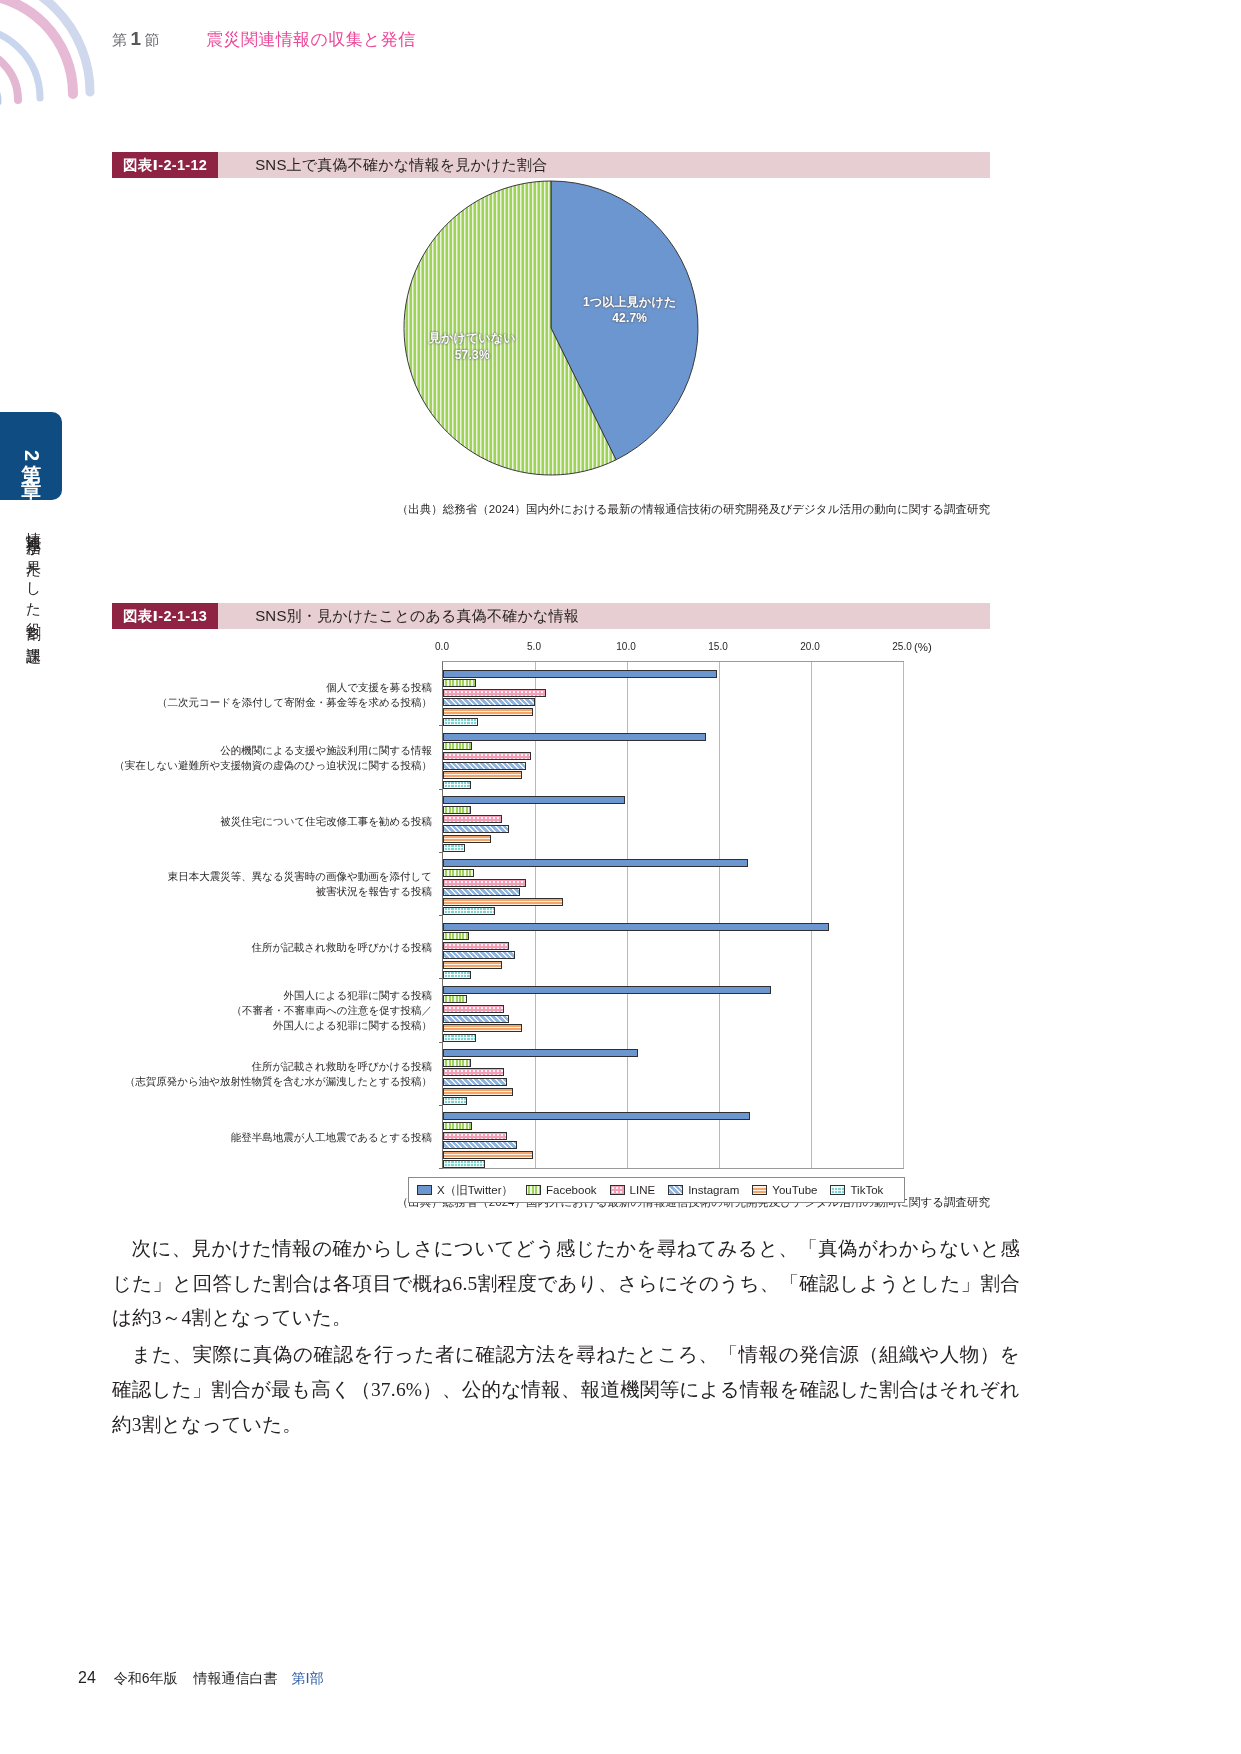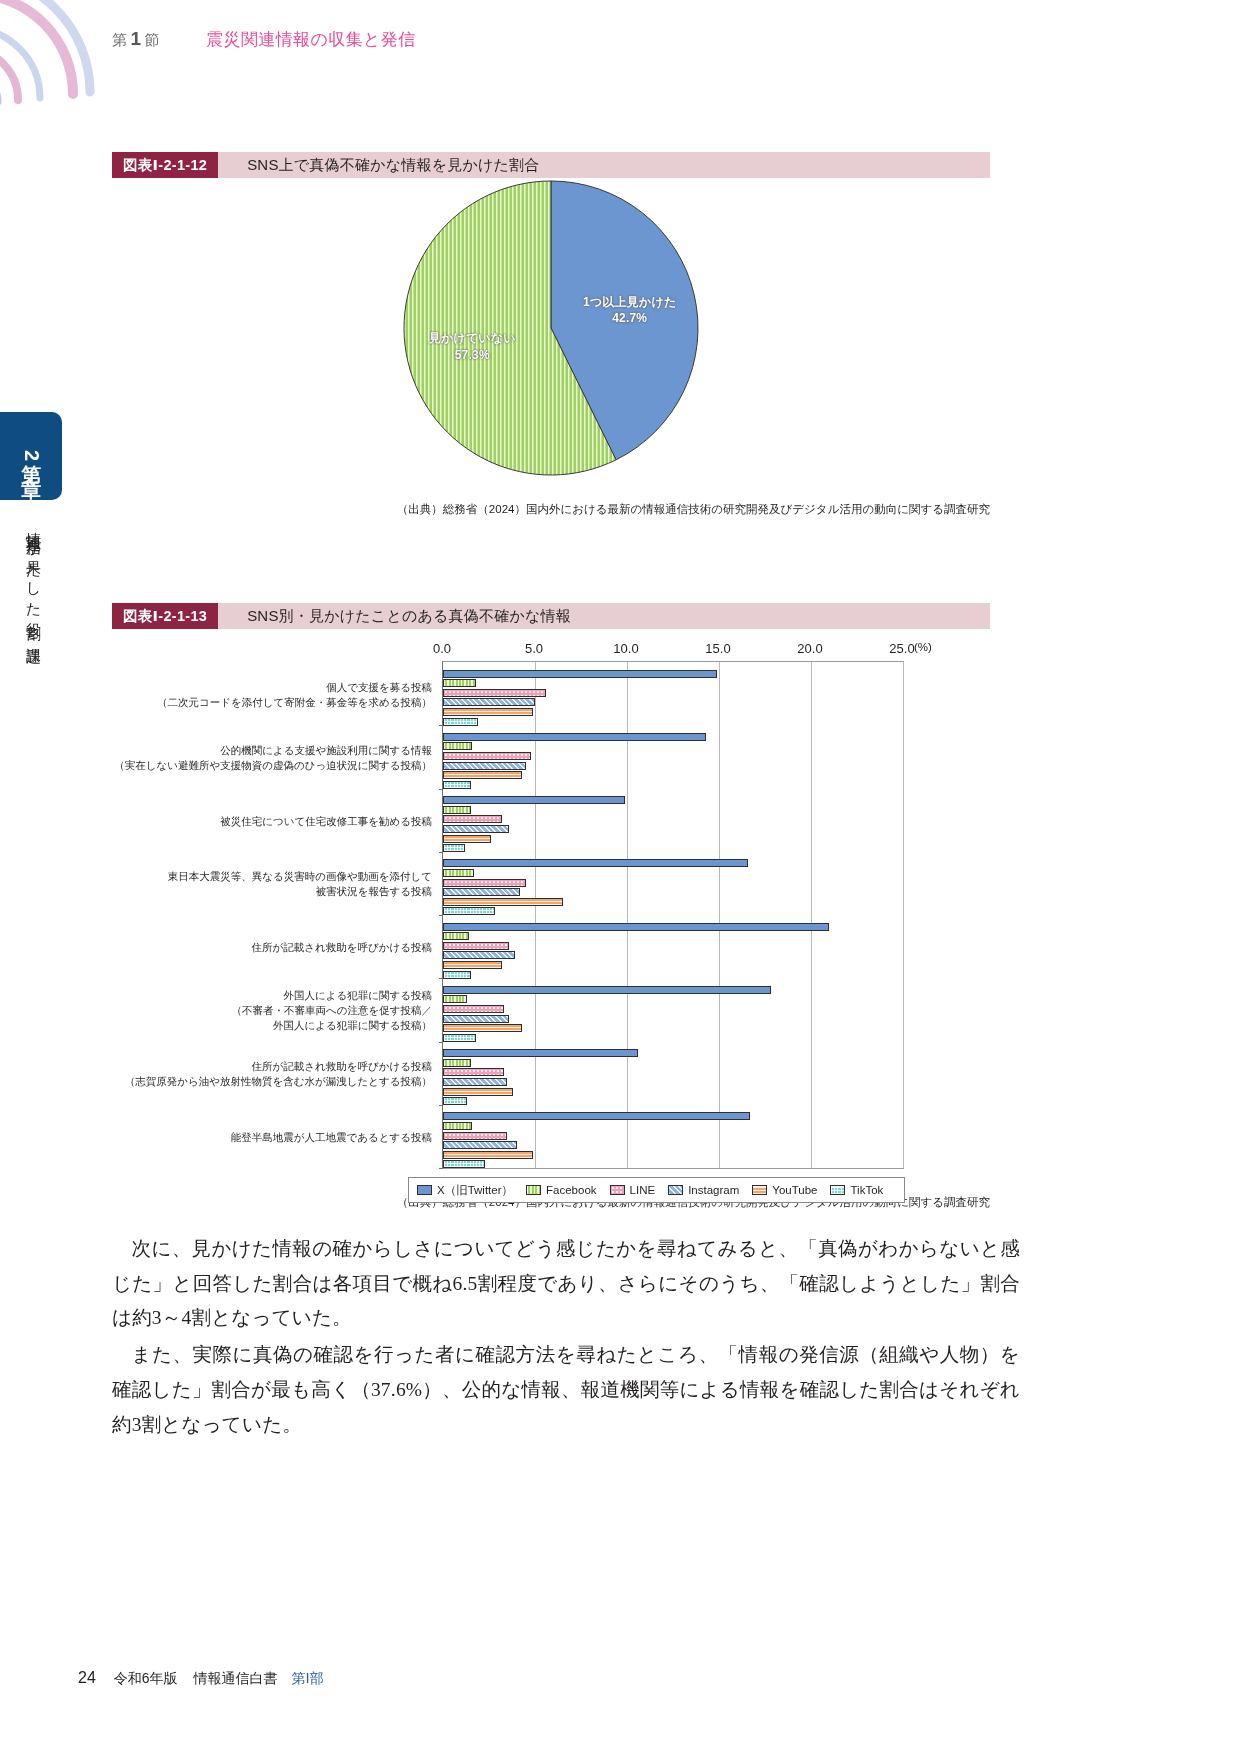--- a/index.html
+++ b/index.html
@@ -24,36 +24,36 @@
             border-radius:0 10px 10px 0;color:#fff;display:flex;align-items:center;justify-content:center;}
   .chap-tab .v{writing-mode:vertical-rl;font-size:20px;font-weight:700;line-height:1.18;letter-spacing:1px;}
   .chap-side{position:absolute;left:24px;top:520px;width:30px;height:300px;}
   .chap-side .v{writing-mode:vertical-rl;font-size:15px;color:#231f20;letter-spacing:2.5px;line-height:1.3;}
 
   
   .fig{position:absolute;}
   .fig-head{display:flex;align-items:stretch;height:26px;background:#e7ced2;width:878px;}
   .fig-num{background:#8e2344;color:#fff;font-size:14.5px;font-weight:700;display:flex;align-items:center;
            padding:0 11px;letter-spacing:.3px;white-space:nowrap;}
-  .fig-title{display:flex;align-items:center;padding-left:29px;font-size:15px;color:#231f20;letter-spacing:.2px;}
+  .fig-title{display:flex;align-items:center;padding-left:29px;font-size:15px;color:#231f20;letter-spacing:.2px;margin-left:8px;}
 
   .source{font-size:11.5px;color:#231f20;text-align:right;width:878px;letter-spacing:0;}
 
   
   .pie-wrap{position:relative;width:878px;height:318px;}
   .pie-lab{position:absolute;color:#fff;font-size:12px;line-height:1.35;text-align:center;
            font-weight:700;letter-spacing:.2px;
            text-shadow:0 0 2px rgba(90,90,90,.9),0 0 2px rgba(90,90,90,.7);}
 
   
   .bc{position:relative;width:878px;height:560px;}
   .bc-plot{position:absolute;left:330px;top:32px;width:462px;height:508px;border:1px solid #9a9a9a;
            border-left:1px solid #6f6f6f;background:#fff;box-sizing:border-box;}
   .gl{position:absolute;top:0;bottom:0;width:1px;background:#b9b9b9;}
-  .xtick{position:absolute;top:12px;font-size:13px;color:#231f20;transform:translateX(-50%);white-space:nowrap;}
+  .xtick{position:absolute;top:12px;font-size:10px;color:#231f20;transform:translateX(-50%);white-space:nowrap;}
   .xunit{position:absolute;top:12px;font-size:11.5px;color:#231f20;white-space:nowrap;}
   .catlab{position:absolute;right:0;text-align:right;font-size:10.5px;line-height:1.42;color:#231f20;
           width:320px;letter-spacing:0;}
   .bar{position:absolute;height:8px;border:.8px solid #2f2f2f;box-sizing:border-box;}
   .tickmark{position:absolute;left:-4px;width:4px;height:1px;background:#6f6f6f;}
 
   .legend{position:absolute;left:296px;top:548px;display:flex;align-items:center;gap:0;
           border:1px solid #8a8a8a;background:#fff;padding:3px 8px;height:18px;}
   .leg-it{display:flex;align-items:center;margin-right:13px;}
   .leg-sw{width:15px;height:10px;border:.8px solid #2f2f2f;margin-right:5px;box-sizing:border-box;}

